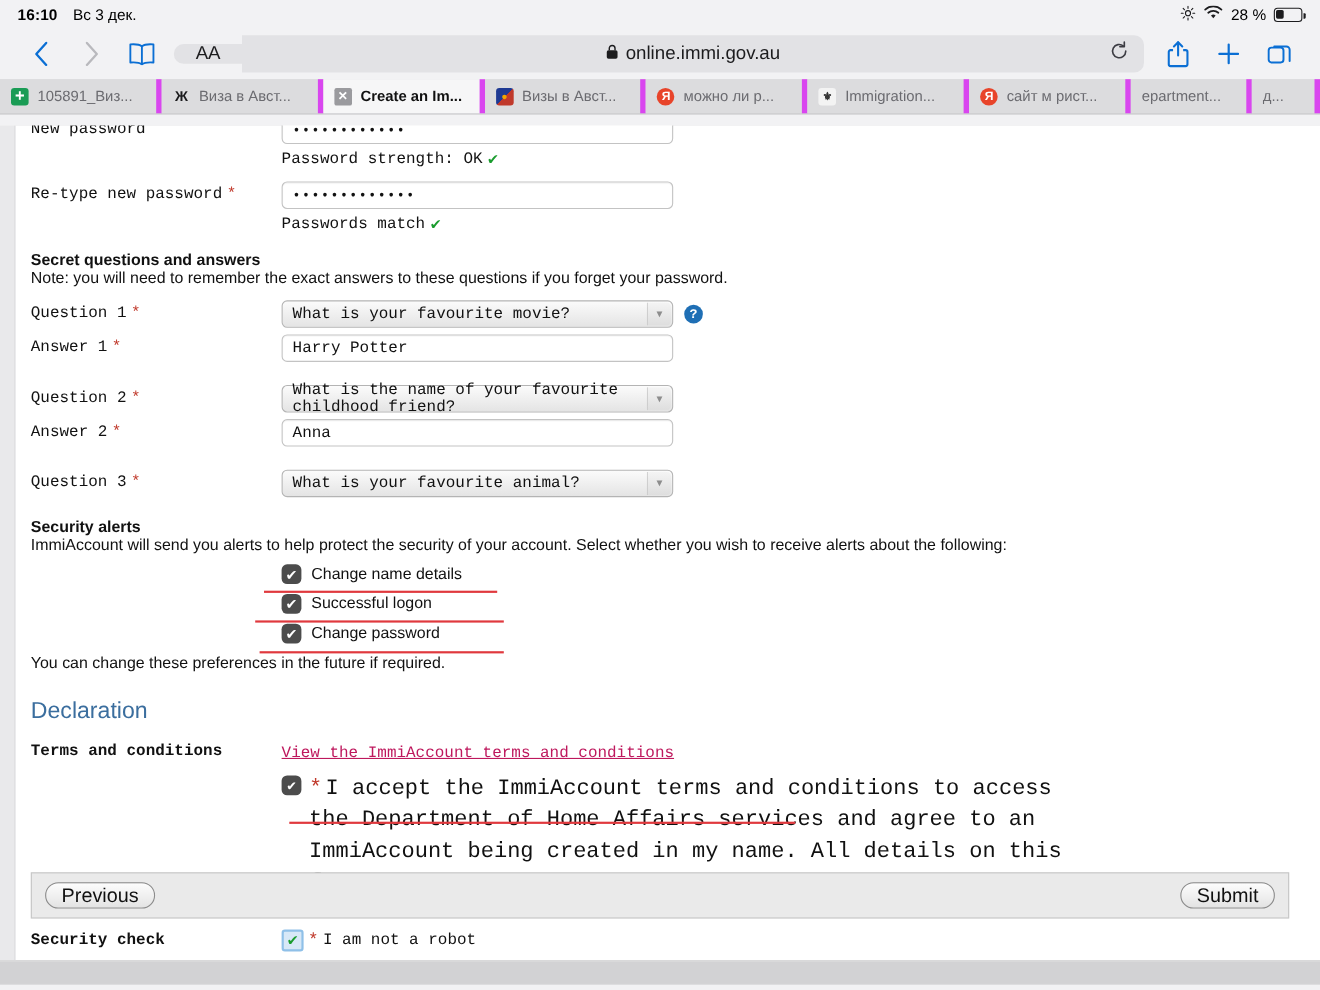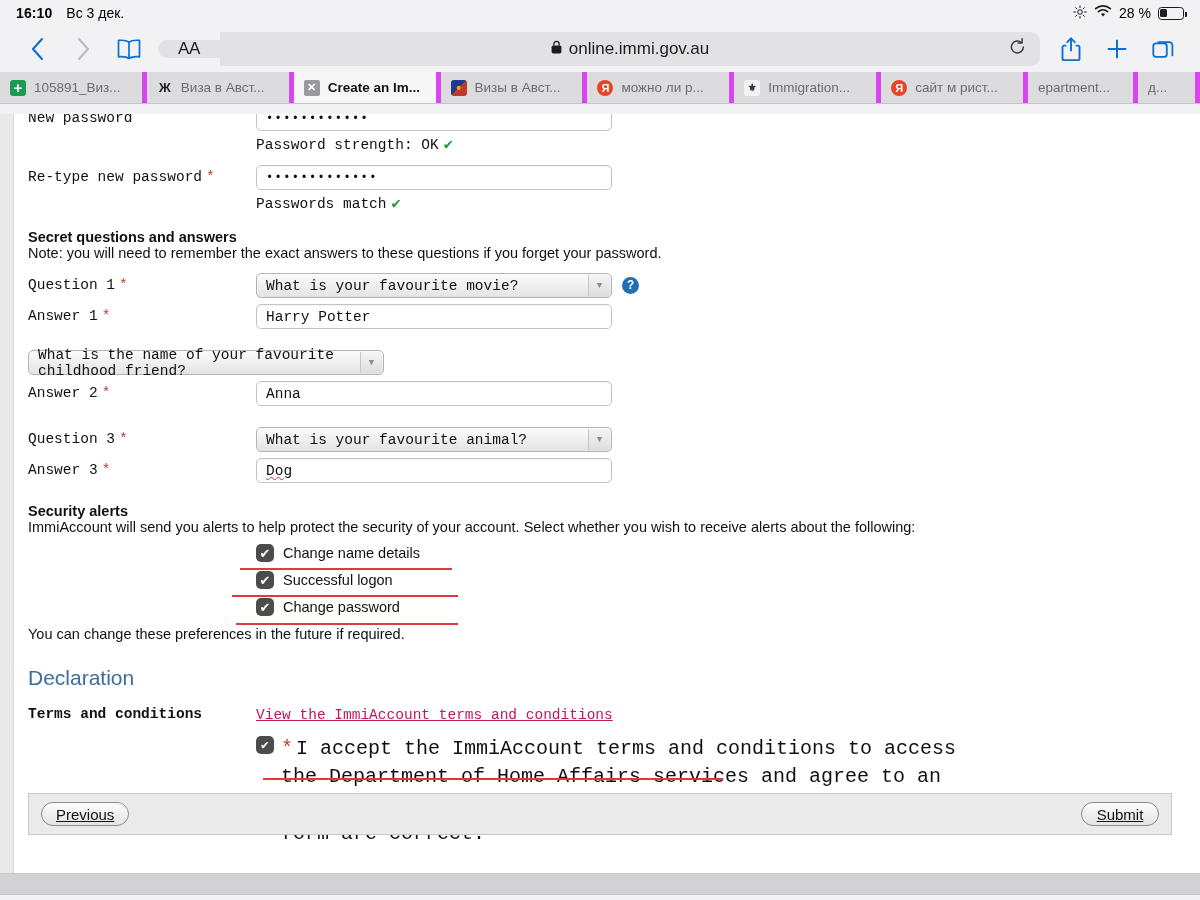--- a/index.html
+++ b/index.html
@@ -150,22 +150,22 @@
   .link { color: #be185d; text-decoration: underline; font-size: 14.5px; }
 
   
   .formfoot {
     margin: 0 14px; background: #eaeaea; border: 1px solid #c6c6c6;
     height: 42px; display: flex; align-items: center; justify-content: space-between;
     padding: 0 12px;
   }
   .btn {
     min-width: 78px; height: 24px; border-radius: 12px; border: 1px solid #8c8c8c;
-    background: linear-gradient(#fdfdfd,#e3e3e3); font-size: 15px; color: #111;
-    display: flex; align-items: center; justify-content: center; padding: 0 14px; text-decoration: underline;
+    background: linear-gradient(#fdfdfd,#e3e3e3); font-size: 18px; color: #111;
+    display: flex; align-items: center; justify-content: center; padding: 0 14px;
   }
   .bottombar { height: 20px; background: #d2d2d4; }
   .bottomstrip { height: 18px; background: #f2f2f4; border-top: 1px solid #c7c7c9; }
 </style>
 </head>
 <body>
 
 <div class="screen">
 
   <div class="statusbar">
@@ -339,20 +339,23 @@
         <div class="row" style="margin-top:6px;">
           <div class="lbl">
             <span>Answer 1</span><span class="req">*</span>
           </div>
           <div class="field">
             <div class="input">Harry Potter</div>
           </div>
         </div>
 
         <div class="row" style="margin-top:21px;">
+          <div class="lbl">
+            <span>Question 2</span><span class="req">*</span>
+          </div>
           <div class="field">
             <div class="select">
               <span>What is the name of your favourite childhood friend?</span>
               <span class="arrow">▼</span>
             </div>
           </div>
         </div>
         <div class="row" style="margin-top:6px;">
           <div class="lbl">
             <span>Answer 2</span><span class="req">*</span>
@@ -364,30 +367,20 @@
 
         <div class="row" style="margin-top:21px;">
           <div class="lbl">
             <span>Question 3</span><span class="req">*</span>
           </div>
           <div class="field">
             <div class="select">
               <span>What is your favourite animal?</span>
               <span class="arrow">▼</span>
             </div>
-          </div>
-        </div>
-        <div class="row" style="margin-top:6px;">
-          <div class="lbl">
-            <span>Answer 3</span><span class="req">*</span>
-          </div>
-          <div class="field">
-            <div class="input">
-                <span class="spell">Dog</span>
-              </div>
           </div>
         </div>
 
         <div style="margin-top:20px; position:relative;">
           <div class="sec-title">Security alerts</div>
           <div class="sec-note">ImmiAccount will send you alerts to help protect the security of your account. Select whether you wish to receive alerts about the following:</div>
 
           <div style="margin-left:228px; margin-top:9px; position:relative;">
             <div class="cbrow" style="margin-bottom:9px;">
               <span class="cbx">✔</span>

